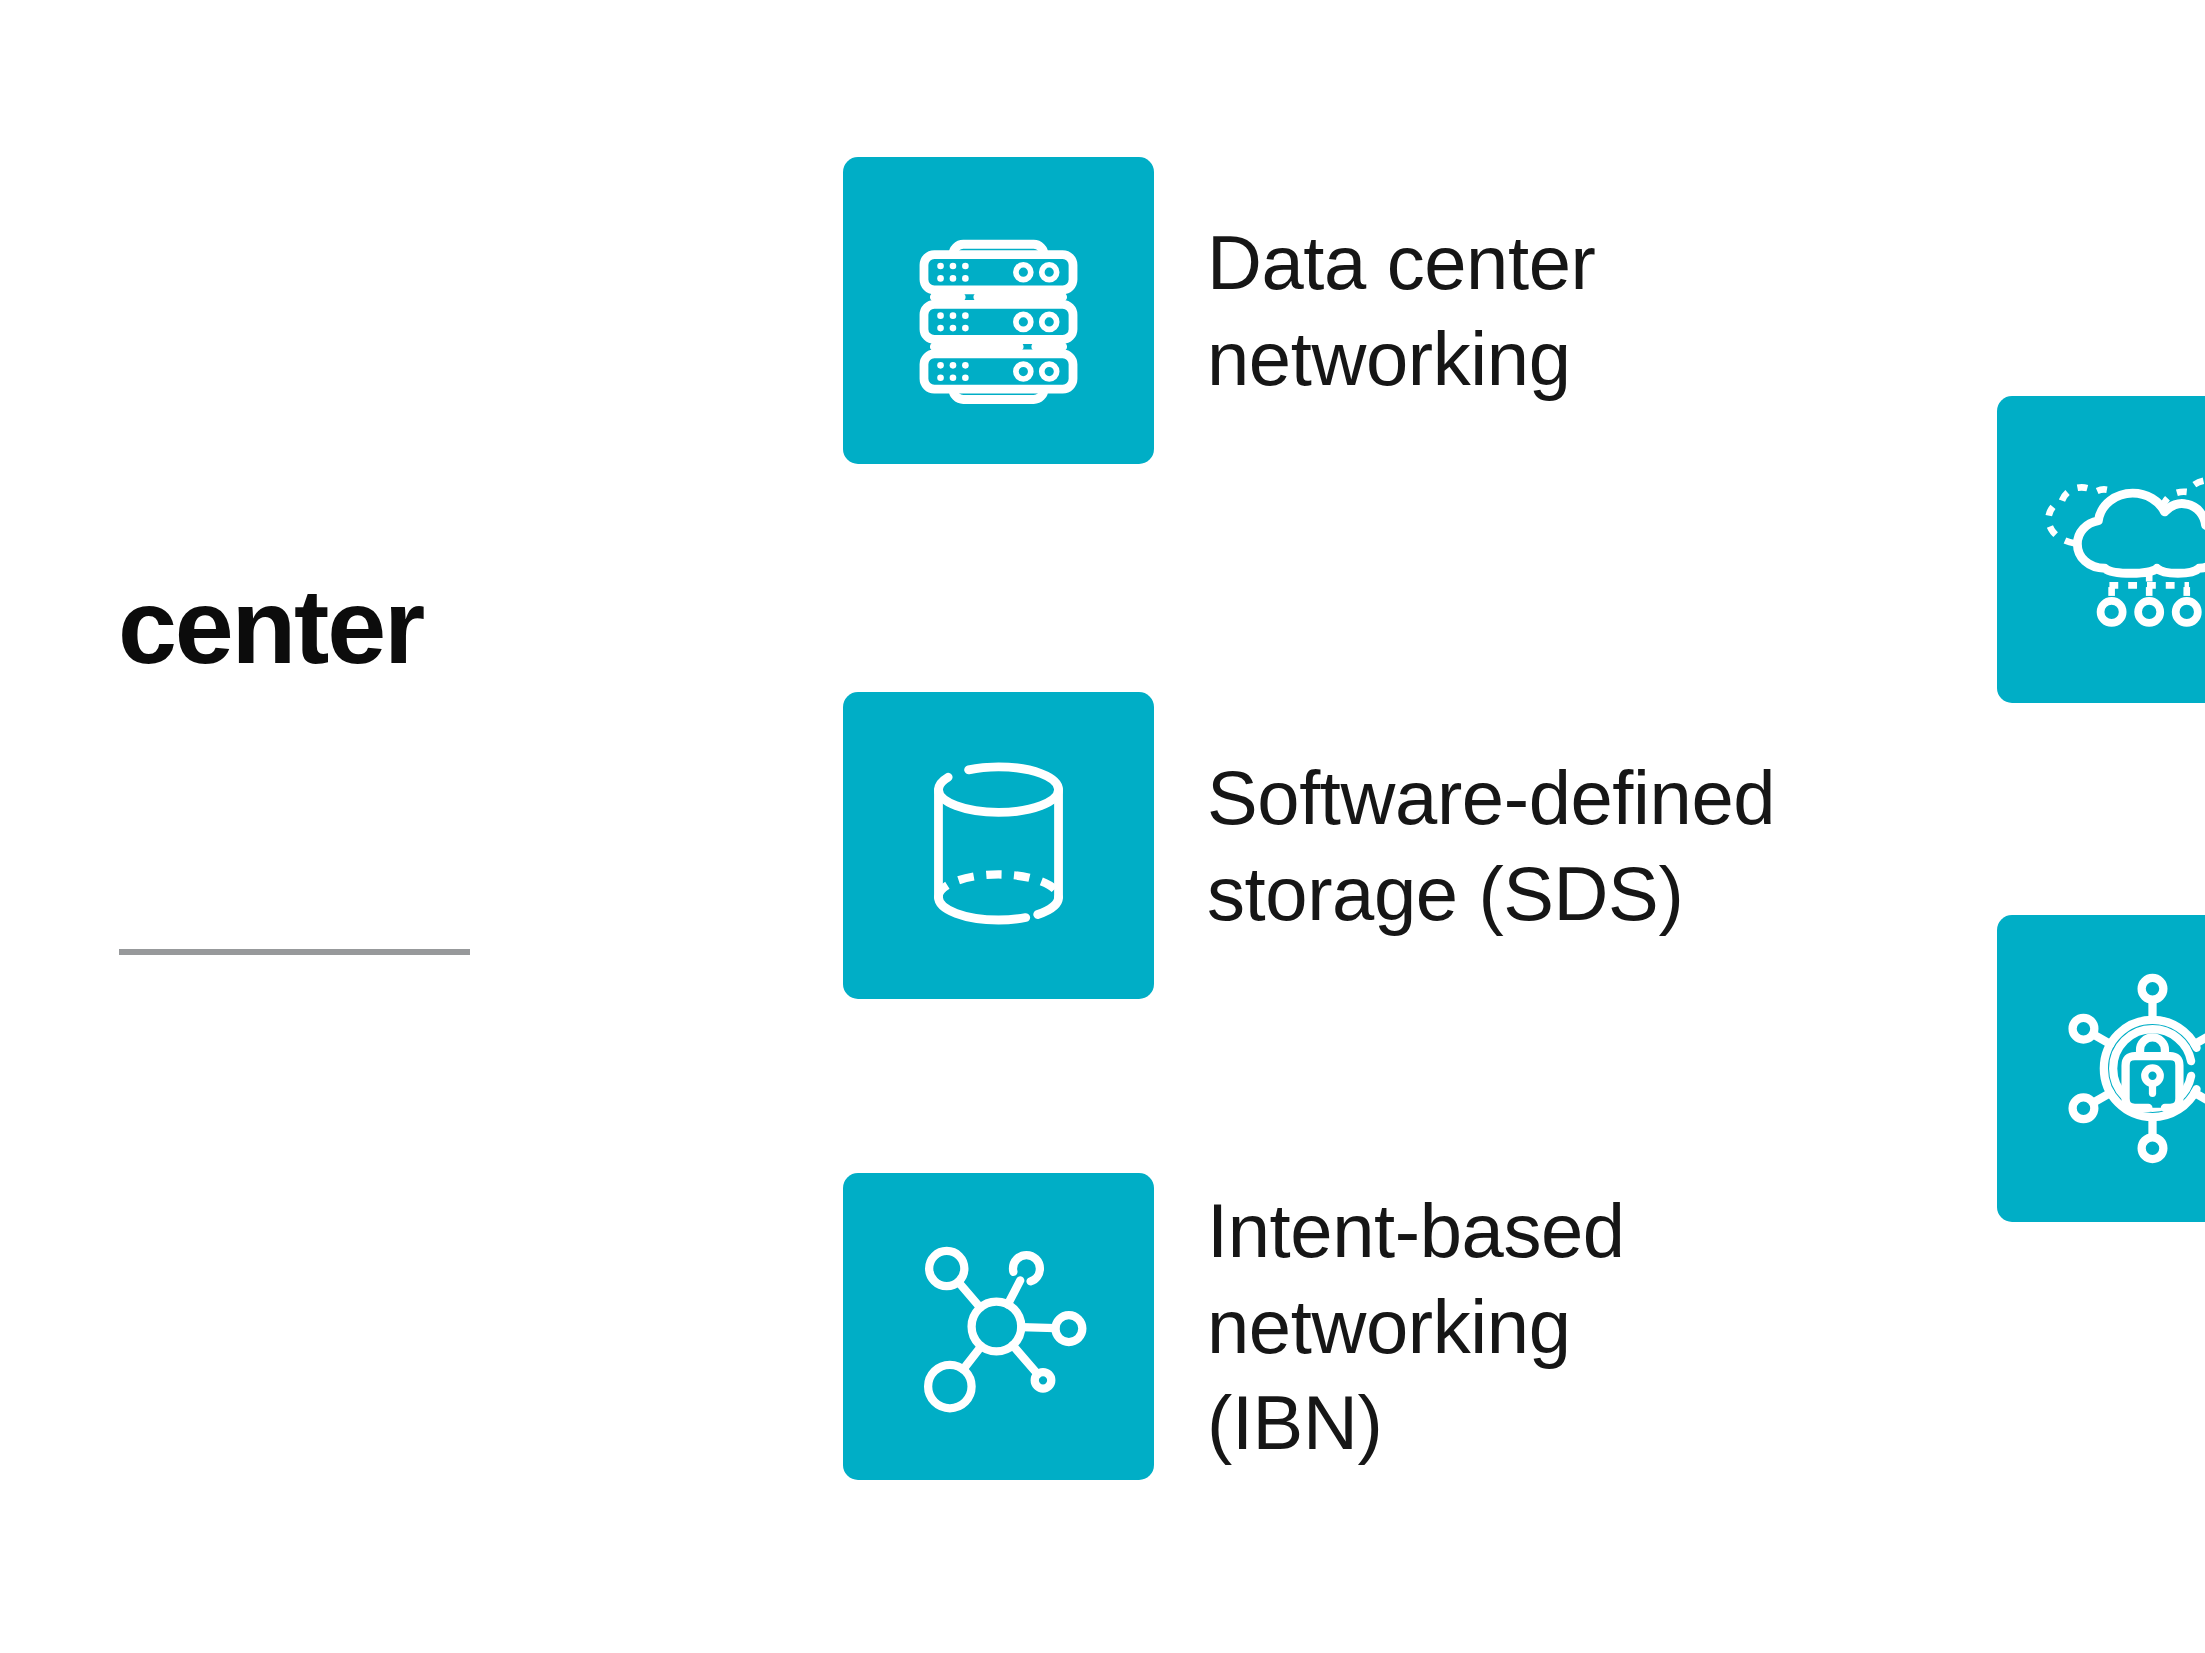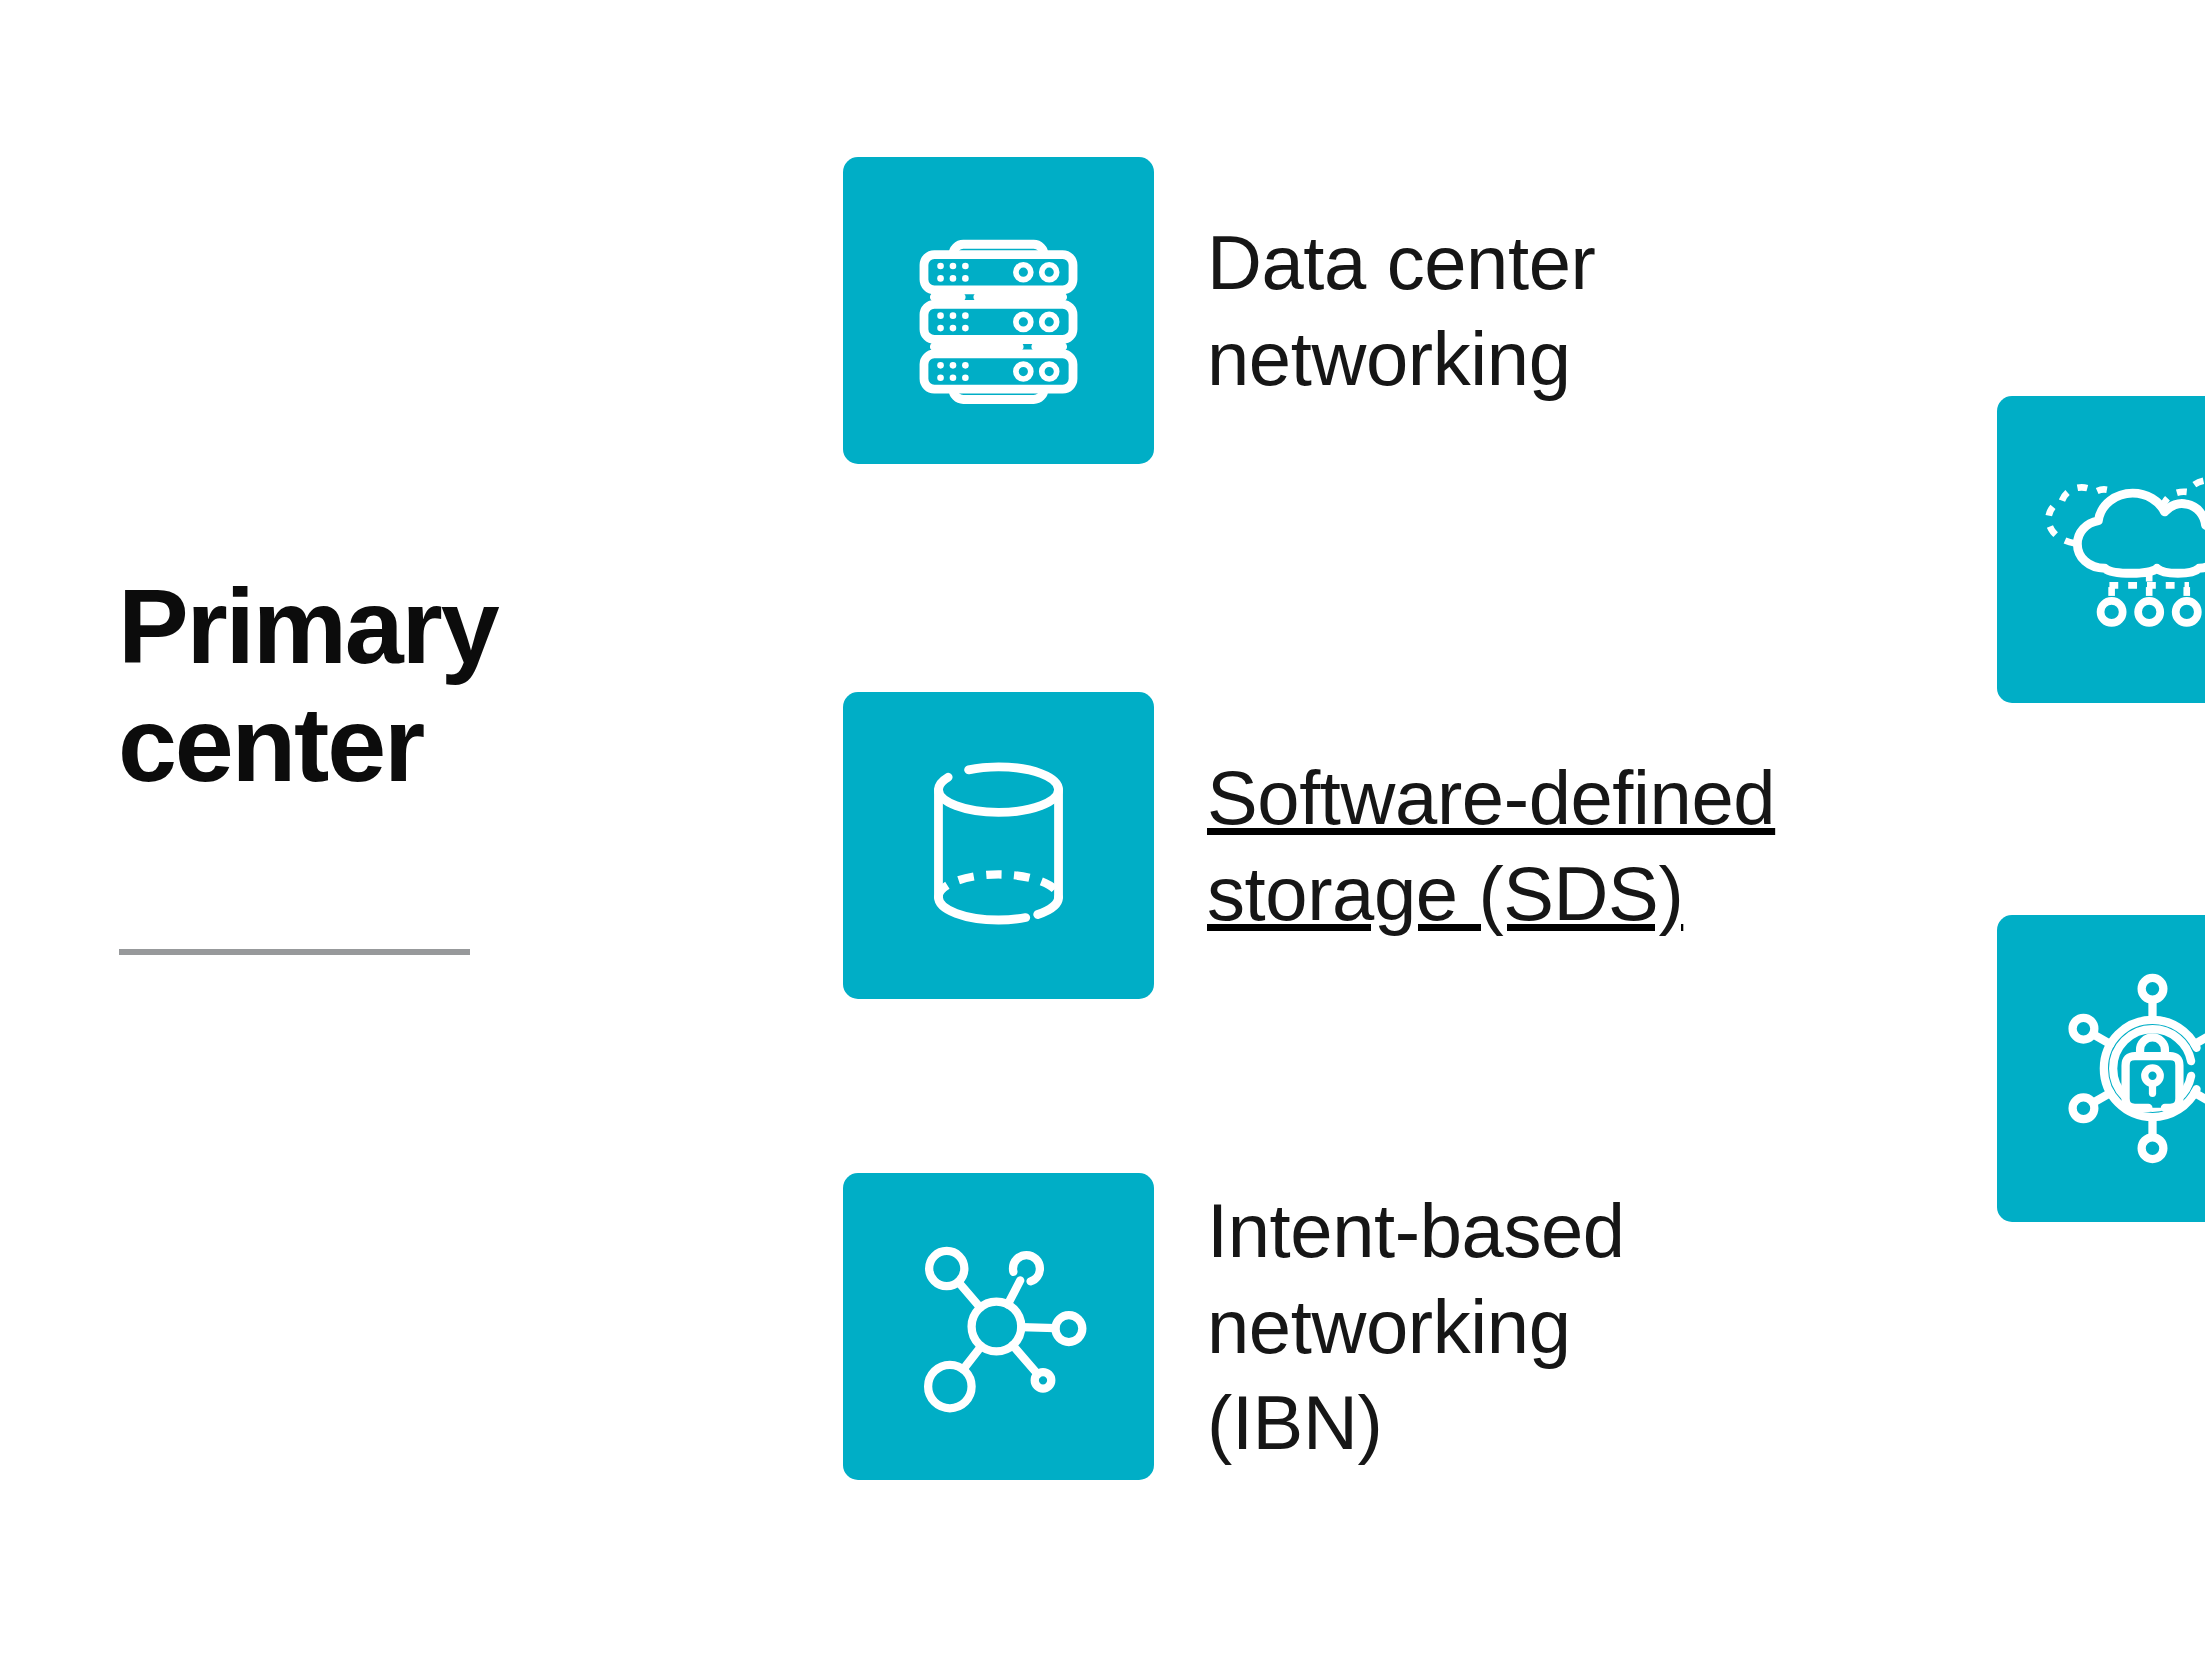--- a/index.html
+++ b/index.html
@@ -21,21 +21,21 @@
   }
   .title-line{display:block;white-space:nowrap;}
   .title-underline{
     position:absolute;left:119px;top:949px;
     width:351px;height:6.2px;background:var(--underline);
   }
 
   
   .use-case{position:absolute;display:flex;align-items:center;gap:53px;height:307px;}
   .pos-0{left:843px;top:157px;}
-  .pos-1{left:843px;top:692px;text-decoration:underline;}
+  .pos-1{left:843px;top:692px;}
   .pos-2{left:843px;top:1173px;}
   .pos-3{left:1997px;top:396px;}
   .pos-4{left:1997px;top:915px;}
 
   .icon-box{
     width:311px;height:307px;flex:0 0 auto;
     background:var(--teal);border-radius:15px;
     display:flex;align-items:center;justify-content:center;
   }
   .icon-box svg{width:207px;height:207px;display:block;}
@@ -48,21 +48,20 @@
   svg .stroke{stroke:#fff;fill:none;stroke-linecap:round;stroke-linejoin:round;}
   svg .butt{stroke-linecap:butt;}
   svg .tealfill{fill:var(--teal);}
   svg .dot{fill:#fff;stroke:none;}
 </style>
 </head>
 <body>
 
 <div class="canvas">
   <h1 class="title" id="title">
-      <span class="title-line">Primary</span>
       <span class="title-line">center</span>
     </h1>
   <div class="title-underline"></div>
   <div id="use-cases">
       <div class="use-case pos-0">
     <div class="icon-box">
           <svg viewBox="0 0 200 200" xmlns="http://www.w3.org/2000/svg">
     <g class="stroke" stroke-width="8.5">
       <rect x="56" y="36" width="88" height="22" rx="10"></rect>
       <rect x="56" y="164" width="88" height="22" rx="10"></rect>

